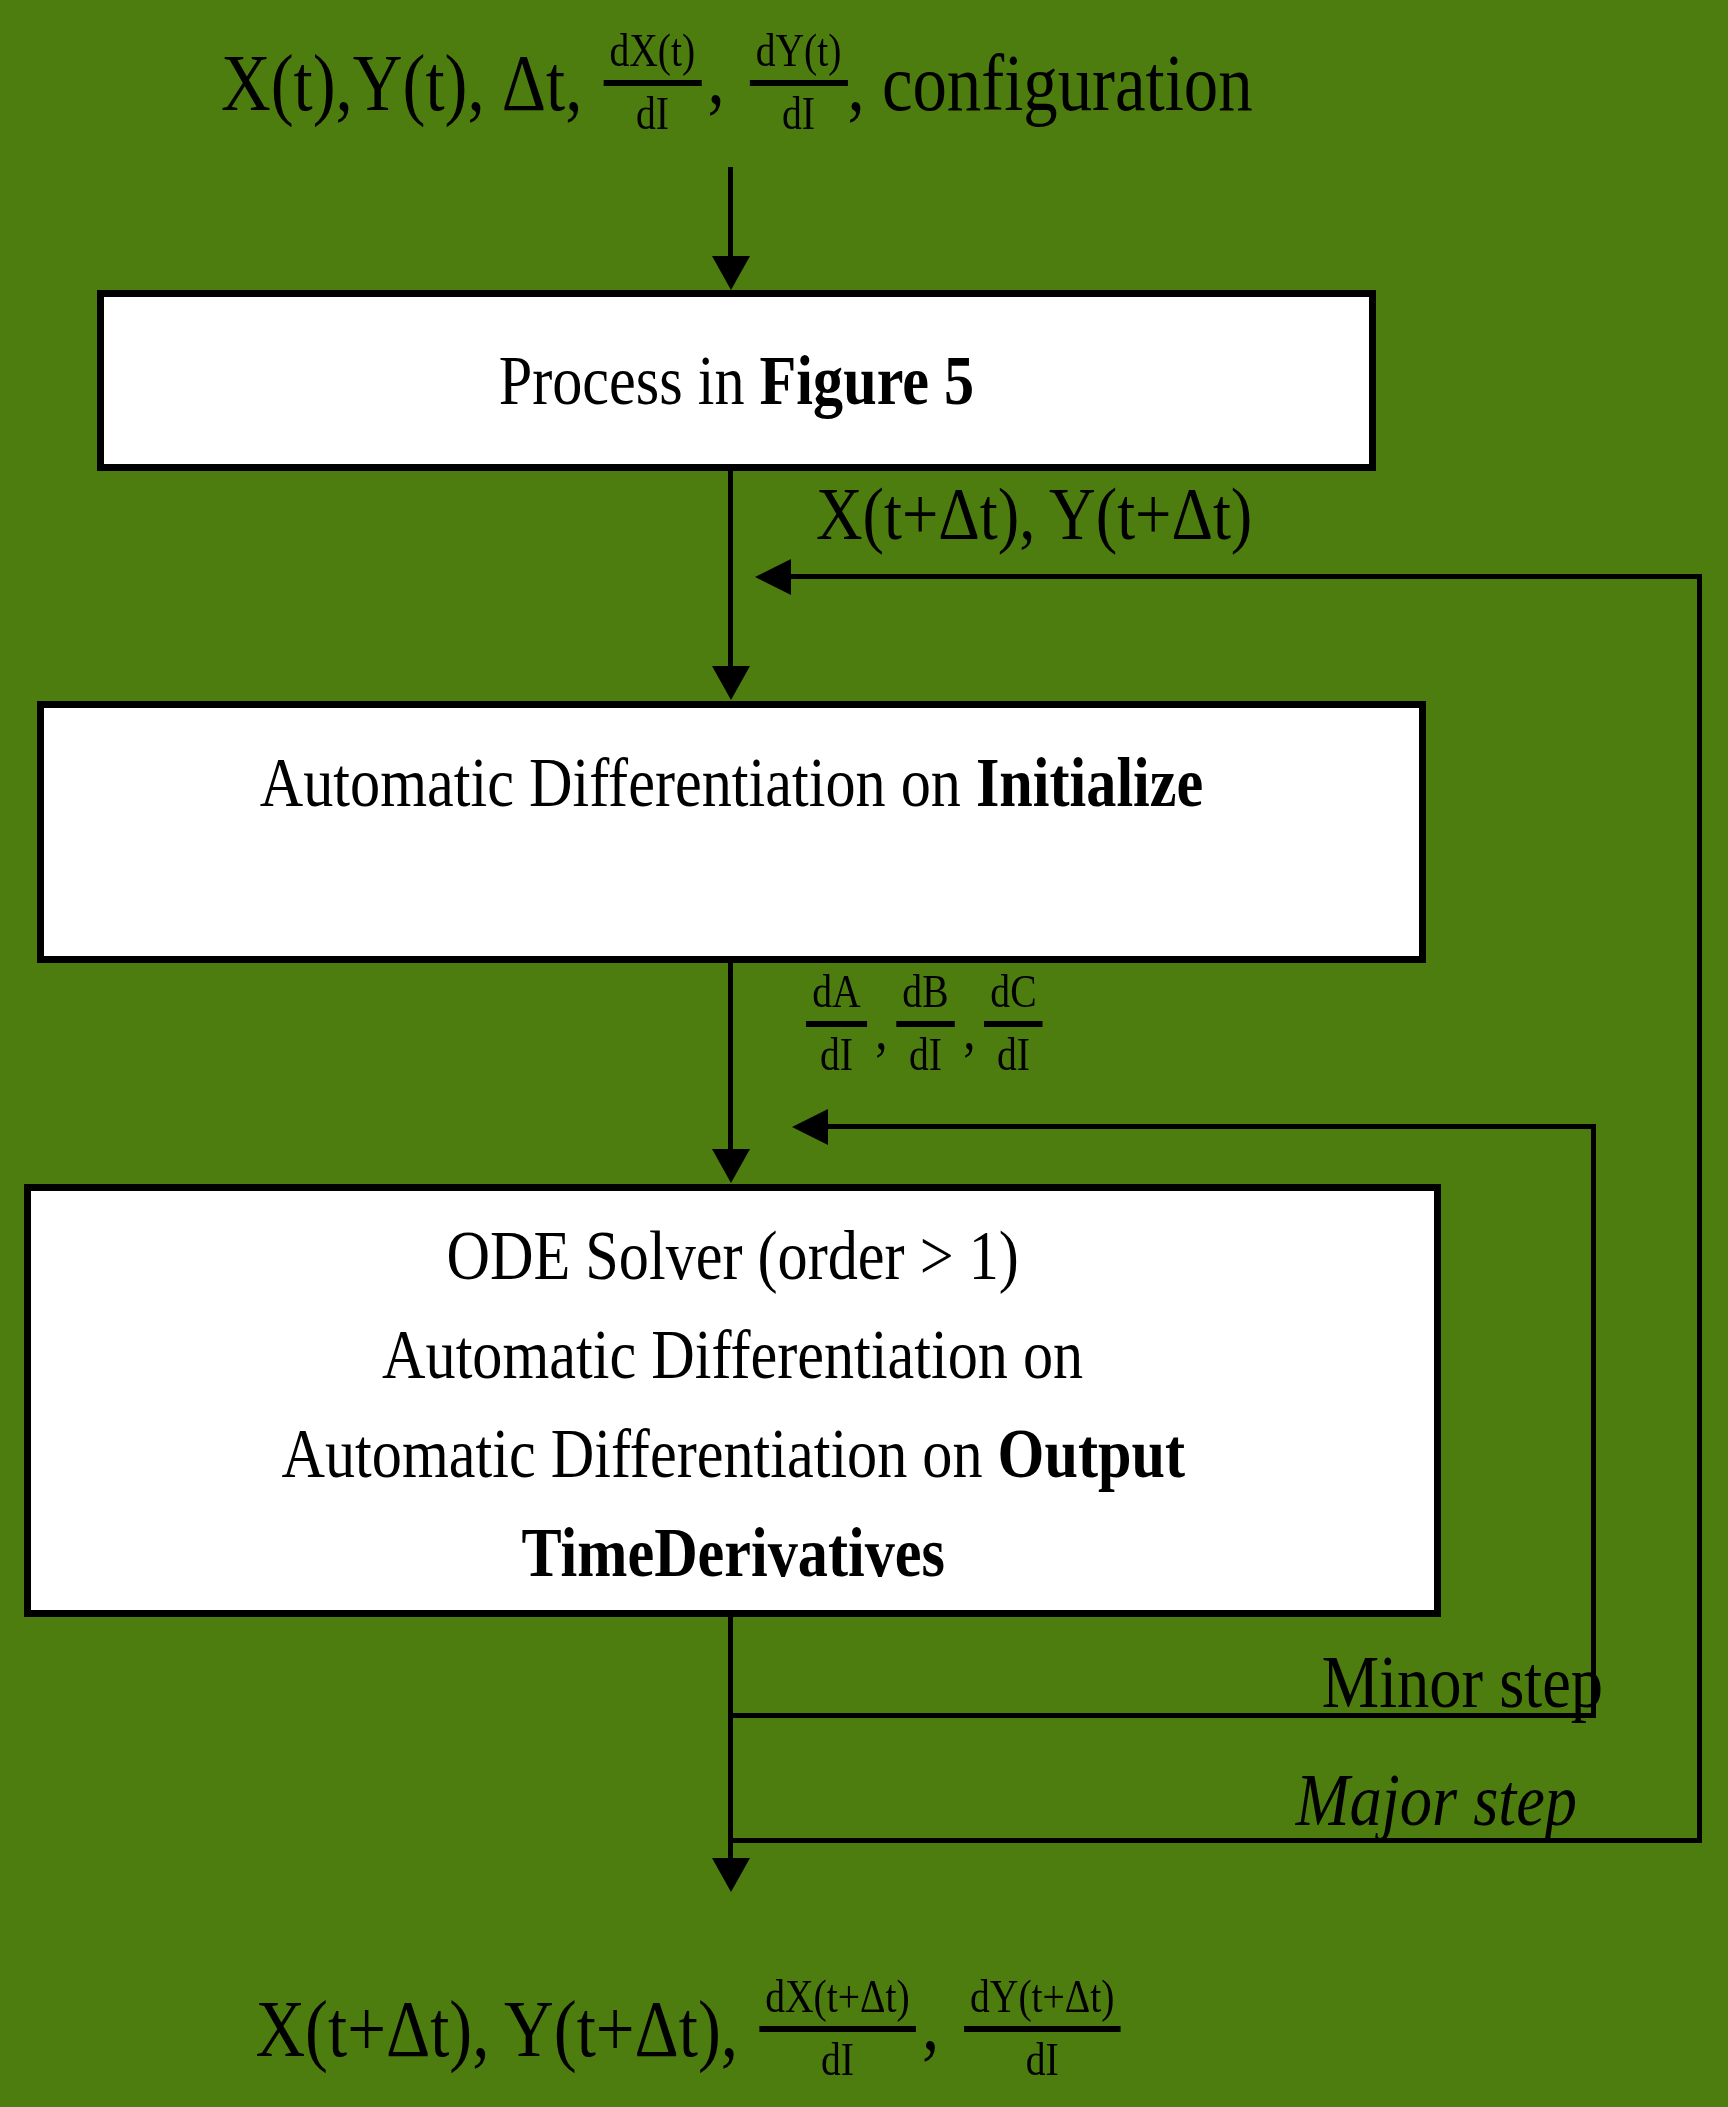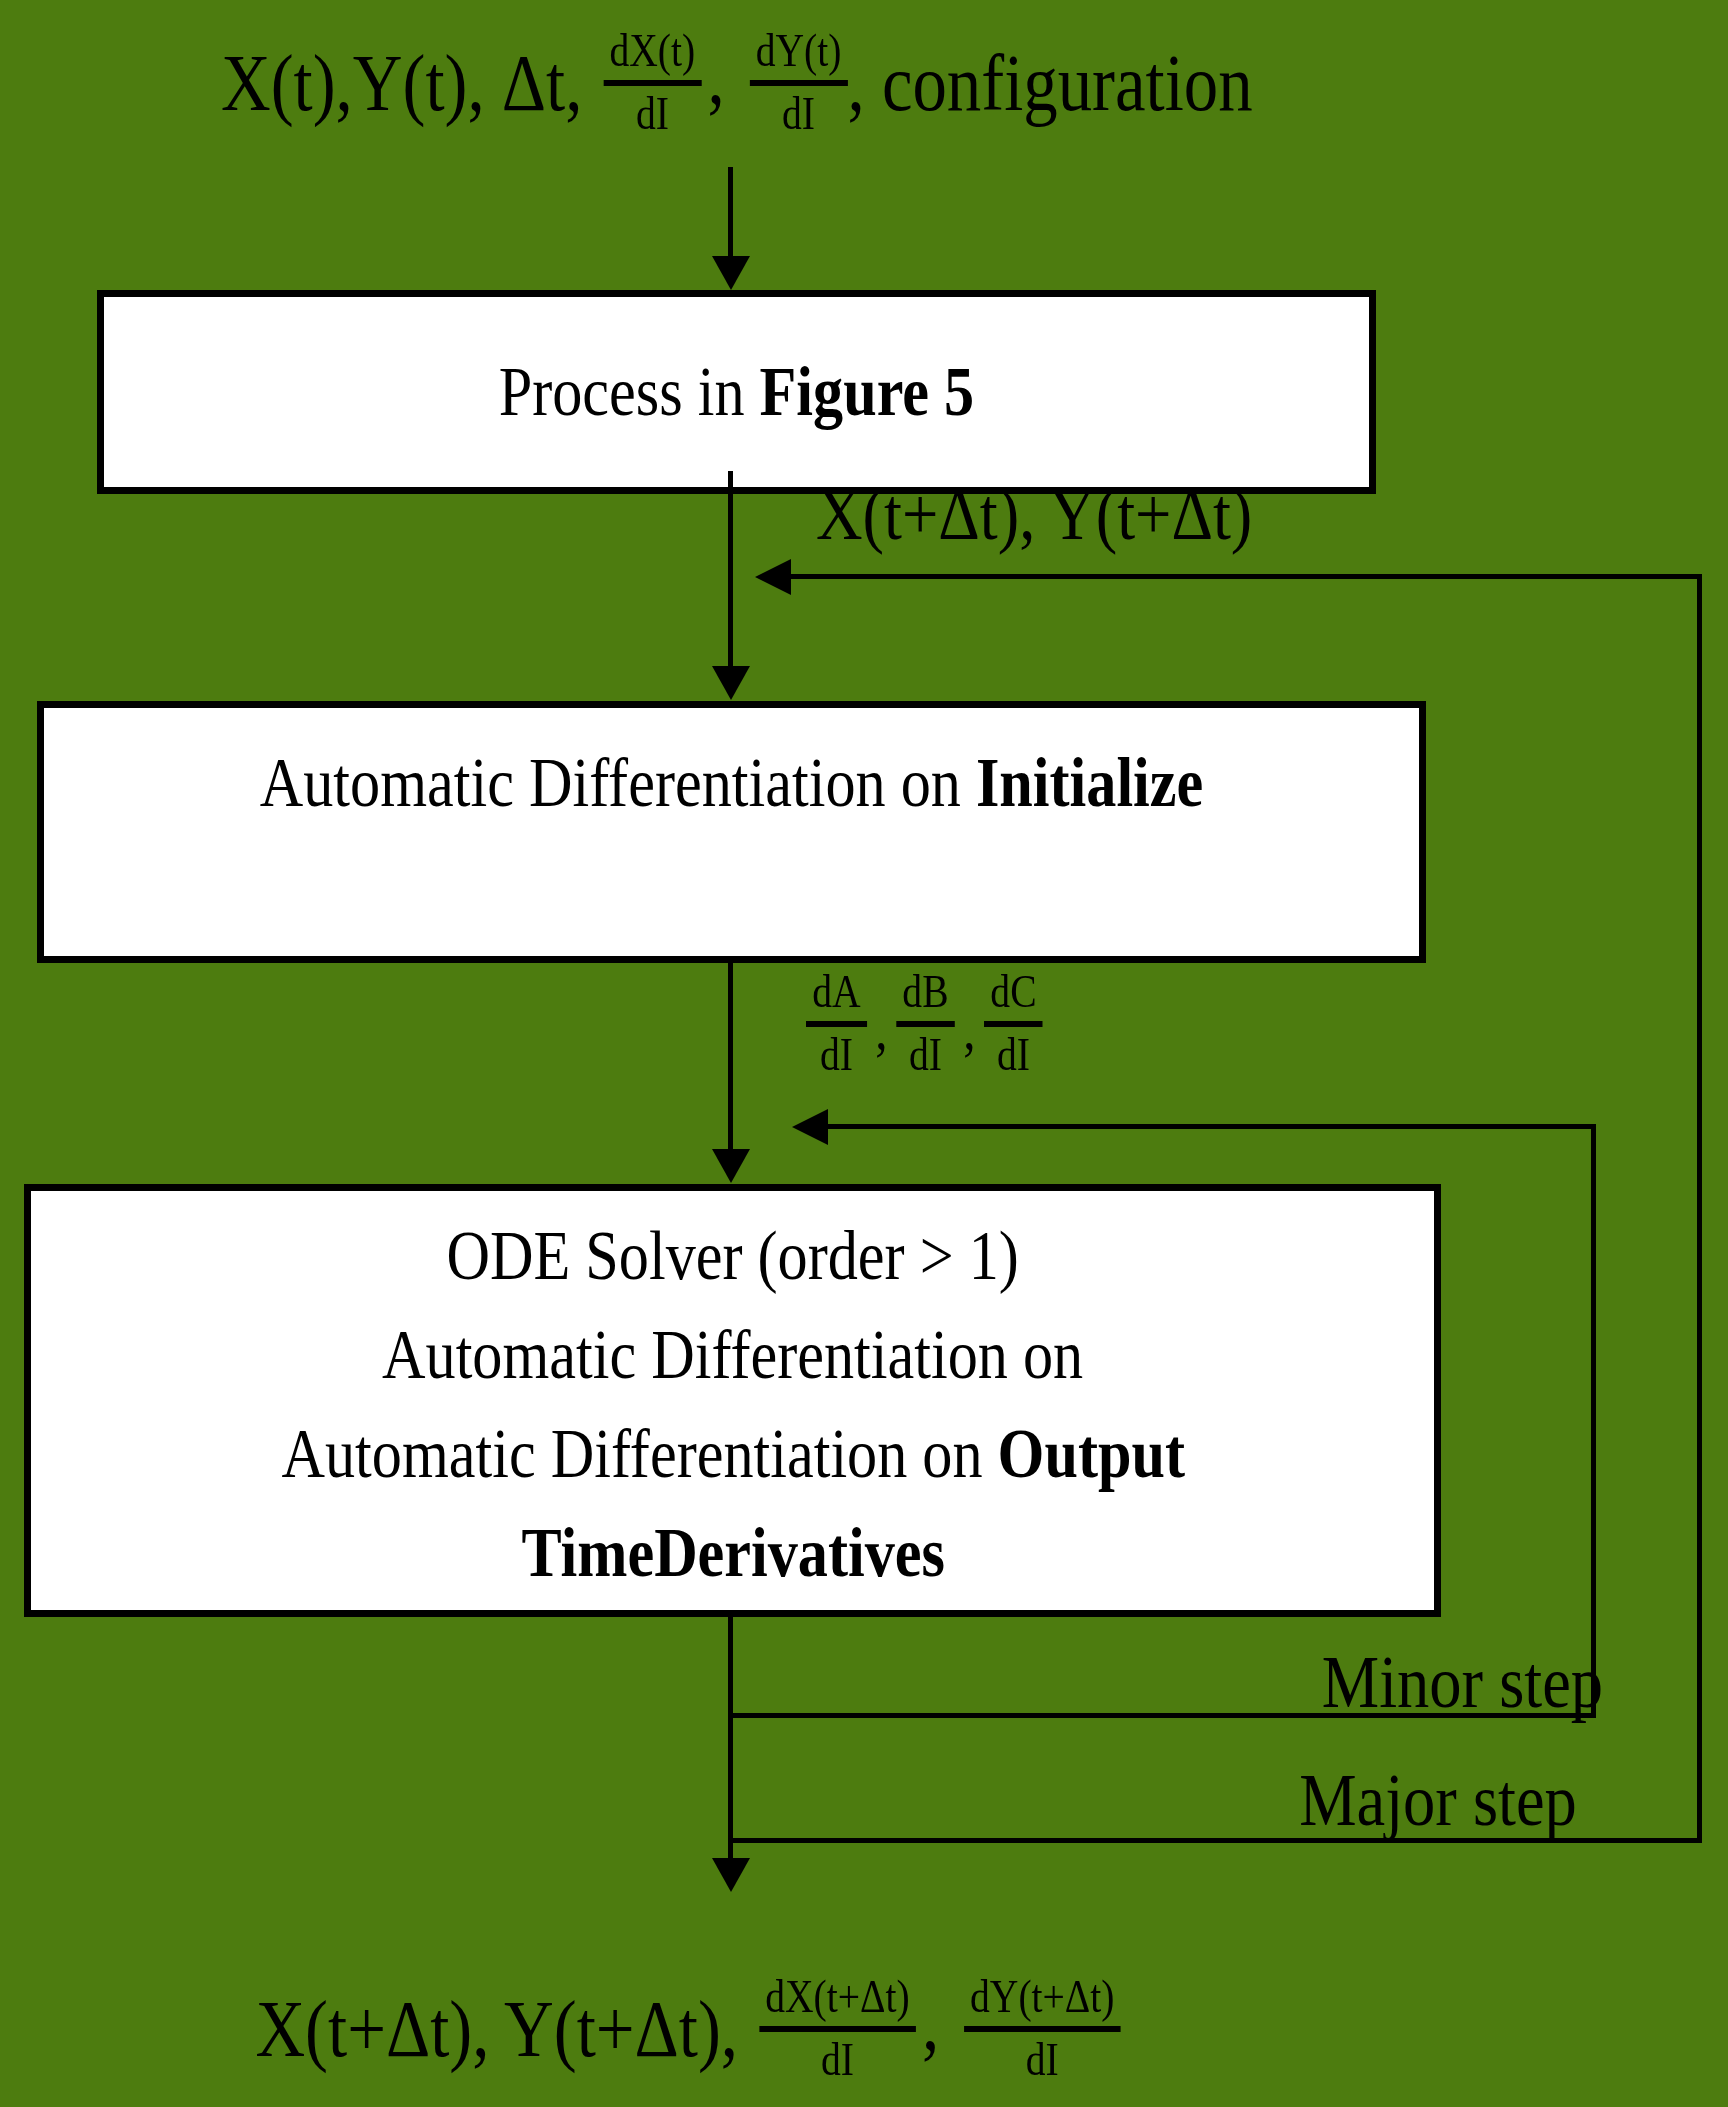--- a/index.html
+++ b/index.html
@@ -63,21 +63,21 @@
         <span class="num">dY(t)</span>
         <span class="den">dI</span>
       </span>
       <span class="main">, configuration</span>
     </div>
   </div>
 
   <div class="vline" style="left:728px;top:167px;height:91px;"></div>
   <div class="arrow-down" style="left:712px;top:256px;"></div>
 
-  <div class="node" style="left:97px;top:290px;width:1279px;height:204px;justify-content:center;">
+  <div class="node" style="left:97px;top:290px;width:1279px;height:181px;justify-content:center;">
     <div class="ln"><span class="cond">
       <span>Process in </span><span class="b">Figure 5</span>
     </span></div>
   </div>
 
   <div class="vline" style="left:728px;top:471px;height:197px;"></div>
   <div class="arrow-down" style="left:712px;top:666px;"></div>
 
   <div class="lbl" style="left:816px;top:476px;">
     <span class="cond cond-l">X(t+Δt), Y(t+Δt)</span>
@@ -127,21 +127,21 @@
   </div>
 
   <div class="vline" style="left:728px;top:1617px;height:242px;"></div>
   <div class="hline" style="left:730px;top:1713px;width:865px;"></div>
   <div class="hline" style="left:730px;top:1838px;width:972px;"></div>
   <div class="arrow-down" style="left:712px;top:1858px;"></div>
 
   <div class="lbl" style="right:126px;top:1644px;text-align:right;">
     <span class="cond cond-r">Minor step</span>
   </div>
-  <div class="lbl" style="right:152px;top:1762px;text-align:center;">
+  <div class="lbl" style="right:152px;top:1762px;text-align:center;font-style:italic;">
     <span class="cond cond-r">Major step</span>
   </div>
 
   <div class="formula-wrap" style="left:0;top:1949px;width:1377px;height:159px;">
     <div class="formula">
       <span class="main">X(t+Δt), Y(t+Δt),</span>
       <span class="frac">
         <span class="num">dX(t+Δt)</span>
         <span class="den">dI</span>
       </span>

